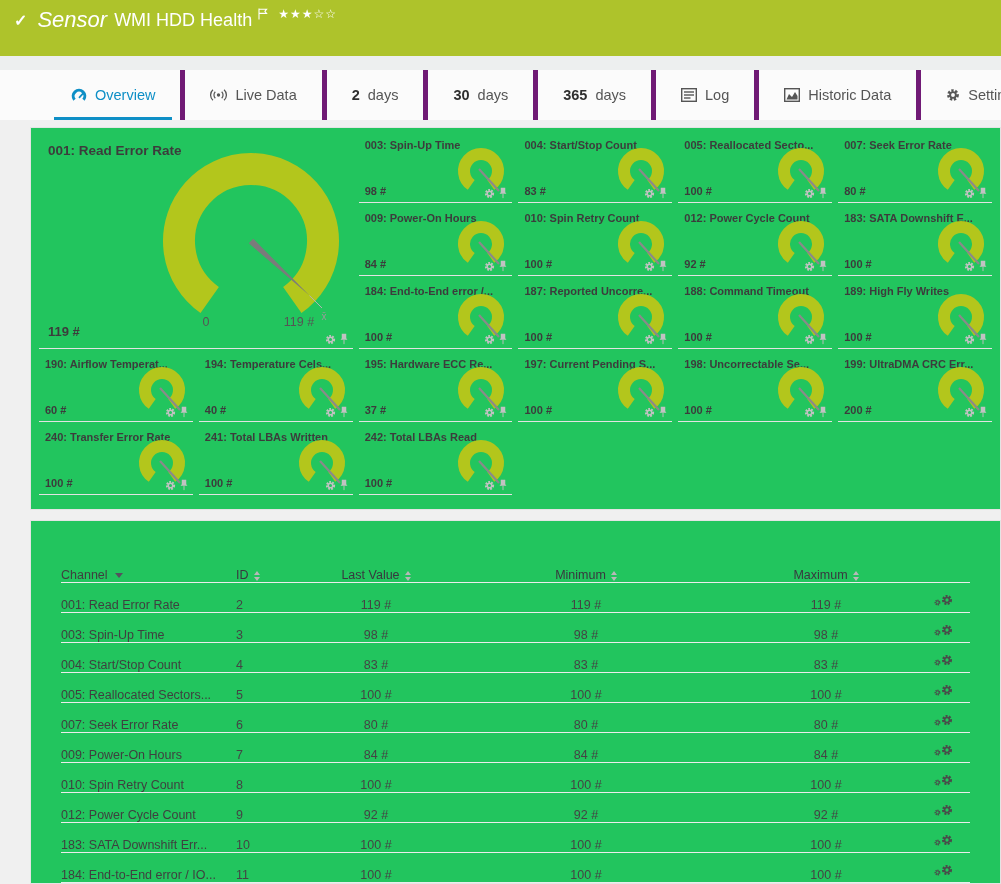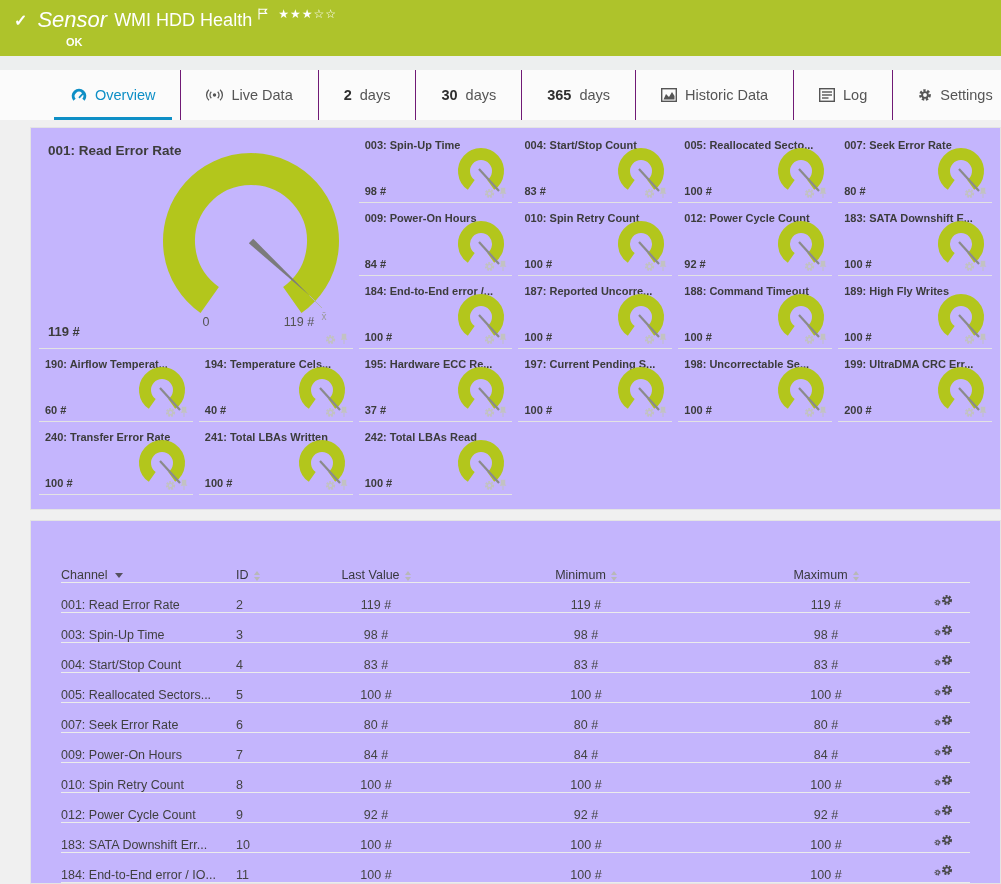--- a/index.html
+++ b/index.html
@@ -15,28 +15,28 @@
   .hcheck{font-size:16px;font-weight:bold;margin-right:10px;}
   .htype{font-style:italic;font-size:22px;margin-right:7px;}
   .htitle{font-size:18px;}
   .hflag{margin:-10px 0 0 6px;}
   .hstars{font-size:12px;letter-spacing:1px;margin:-12px 0 0 10px;}
   .hline2{margin:3px 0 0 52px;font-size:11px;font-weight:bold;}
   .gap-strip{height:14px;background:#edefef;}
   
   .tab-bar{height:50px;background:#fbfbfb;display:flex;align-items:stretch;padding-left:46px;}
   .tab{display:flex;align-items:center;gap:8px;padding:0 25px;font-size:14.5px;color:#555;
-       position:relative;cursor:pointer;border-left:1px solid #701a75;white-space:nowrap;}
+       position:relative;cursor:pointer;border-left:5px solid #701a75;white-space:nowrap;}
   .tab:first-child{border-left:none;}
   .tab b{color:#2f2f2f;}
   .tab.active{color:var(--blue);font-weight:normal;}
   .tab.active::after{content:"";position:absolute;left:8px;right:8px;bottom:0;height:3px;background:var(--blue);}
   .tab svg{flex:0 0 auto;}
   
-  .panel{background:#c4b5fd;margin-left:30px;border:1px solid #e4e4e4;}
+  .panel{background:#22c55e;margin-left:30px;border:1px solid #e4e4e4;}
   .panel-gauges{margin-top:7px;height:383px;padding:8px;}
   .panel-table{margin-top:10px;height:364px;padding:32px 30px 0 30px;}
   
   .gauge-grid{display:grid;grid-template-columns:repeat(6,1fr);grid-auto-rows:67px;gap:6px 6px;}
   .gcell{position:relative;border-bottom:1px solid #e3e3e3;overflow:hidden;cursor:pointer;}
   .gcell-big{grid-column:1/3;grid-row:1/4;}
   .gtitle{font-size:11px;font-weight:bold;color:#3c3c3c;padding:3px 0 0 6px;white-space:nowrap;overflow:hidden;}
   .gcell-big .gtitle{font-size:13.5px;padding:7px 0 0 9px;}
   .gval{position:absolute;left:6px;bottom:5px;font-size:11px;font-weight:bold;color:#3c3c3c;}
   .gcell-big .gval{font-size:13px;left:9px;bottom:9px;}
@@ -70,21 +70,20 @@
 <div class="app-header">
   <div class="hline1">
     <span class="hcheck">✓</span>
     <span class="htype">Sensor</span>
     <span class="htitle">WMI HDD Health</span>
     <span class="hflag"><svg width="10" height="12" viewBox="0 0 10 12">
           <path d="M1 0.5 V11.5 M1 1.2 H8.6 L6.9 3.3 8.6 5.4 H1" fill="none" stroke="#fff" stroke-width="1.1"></path>
         </svg></span>
     <span class="hstars">★★★☆☆</span>
   </div>
-  <div class="hline2">OK</div>
 </div>
 <div class="gap-strip"></div>
 
 <div class="tab-bar">
     <div class="tab active">
       <svg width="16" height="15" viewBox="0 0 16 16">
         <path d="M3.2 12.5 A6.2 6.2 0 1 1 12.8 12.5" fill="none" stroke="currentColor" stroke-width="3.2"></path>
         <line x1="8" y1="10.5" x2="12.6" y2="5.4" stroke="currentColor" stroke-width="1.8"></line>
       </svg>
       <span>Overview</span>
@@ -104,32 +103,32 @@
       <b>30</b>
       <span>days</span>
     </div>
     <div class="tab">
       <b>365</b>
       <span>days</span>
     </div>
     <div class="tab">
       <svg width="16" height="14" viewBox="0 0 16 14">
         <rect x="0.7" y="0.7" width="14.6" height="12.6" fill="none" stroke="currentColor" stroke-width="1.4"></rect>
-        <path d="M2.5 11.5 L5 6 L8 9 L11 4 L13.5 8 V11.5 Z" fill="currentColor"></path>
-      </svg>
-      <span>Historic Data</span>
-    </div>
-    <div class="tab">
-      <svg width="16" height="14" viewBox="0 0 16 14">
-        <rect x="0.7" y="0.7" width="14.6" height="12.6" fill="none" stroke="currentColor" stroke-width="1.4"></rect>
         <line x1="3" y1="4" x2="13" y2="4" stroke="currentColor" stroke-width="1.4"></line>
         <line x1="3" y1="7" x2="13" y2="7" stroke="currentColor" stroke-width="1.4"></line>
         <line x1="3" y1="10" x2="9.5" y2="10" stroke="currentColor" stroke-width="1.4"></line>
       </svg>
       <span>Log</span>
+    </div>
+    <div class="tab">
+      <svg width="16" height="14" viewBox="0 0 16 14">
+        <rect x="0.7" y="0.7" width="14.6" height="12.6" fill="none" stroke="currentColor" stroke-width="1.4"></rect>
+        <path d="M2.5 11.5 L5 6 L8 9 L11 4 L13.5 8 V11.5 Z" fill="currentColor"></path>
+      </svg>
+      <span>Historic Data</span>
     </div>
     <div class="tab">
       <svg width="14" height="14" viewBox="0 0 16 16">
         <circle cx="8" cy="8" r="5.2" fill="none" stroke="currentColor" stroke-width="3" stroke-dasharray="2.6 1.8"></circle>
         <circle cx="8" cy="8" r="3.3" fill="none" stroke="currentColor" stroke-width="2.2"></circle>
       </svg>
       <span>Settings</span>
     </div>
   </div>
 

